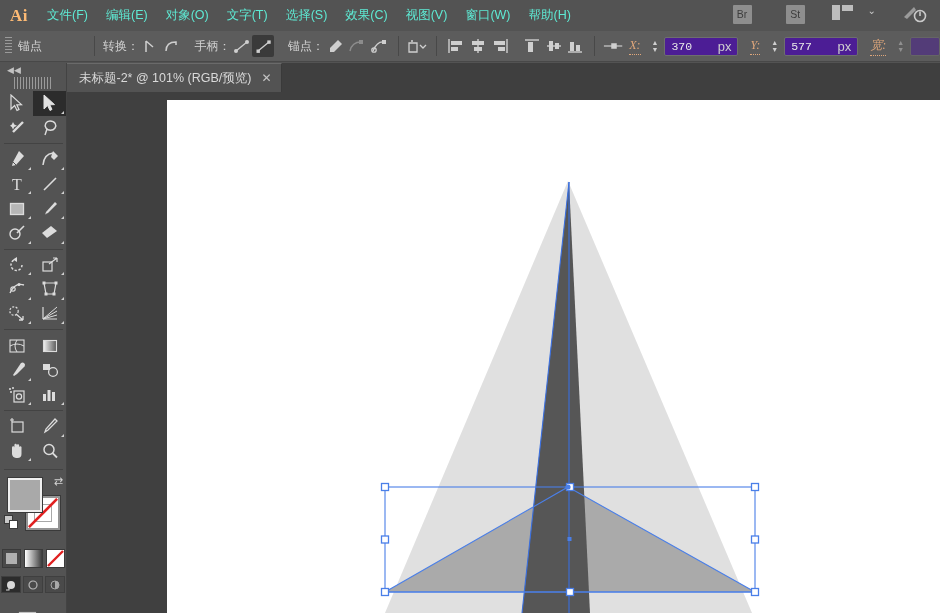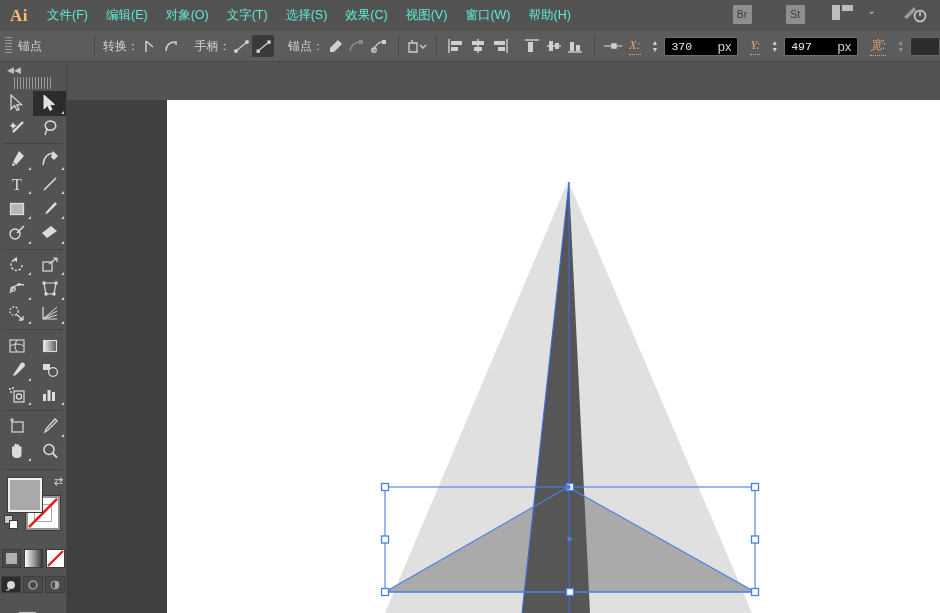--- a/index.html
+++ b/index.html
@@ -46,21 +46,21 @@
     background: repeating-linear-gradient(to bottom,#9a9a9a 0 1px,transparent 1px 3px);}
   .cb-label { font-size: 12px; color: #d2d2d2; white-space: nowrap; }
   .cb-sep { width: 1px; height: 20px; background: #484848; margin: 0 8px; }
   .cb-icon {
     width: 22px; height: 22px; display: flex; align-items: center;
     justify-content: center; color: #c8c8c8;
   }
   .cb-icon.active { background: #3a3a3a; border-radius: 2px; }
   .cb-icon.dim { opacity: .42; }
   .num-field {
-    display: flex; align-items: center; height: 19px; background: #000000;
+    display: flex; align-items: center; height: 19px; background: #4c1d95;
     border: 1px solid #6e6e6e; border-radius: 2px; min-width: 74px;
   }
   .num-field .val {
     flex: 1; font-size: 11.5px; color: #e8e8e8; padding-left: 6px;
     font-family: "Liberation Mono", monospace;
   }
   .num-field .unit { font-size: 13px; color: #cfcfcf; padding-right: 6px; }
   .spinner { display: flex; flex-direction: column; align-items: center;
     justify-content: center; color: #d0d0d0; font-size: 7px; line-height: 7px;
     width: 13px; margin: 0 3px 0 6px; }
@@ -296,34 +296,40 @@
       <span class="val">370</span>
       <span class="unit">px</span>
     </div>
 
     <div class="xy-label" style="margin-left:12px">Y:</div>
     <div class="spinner">
         <span>▲</span>
         <span>▼</span>
       </div>
     <div class="num-field">
-      <span class="val">497</span>
+      <span class="val">577</span>
       <span class="unit">px</span>
     </div>
 
     <div class="xy-label" style="margin-left:12px">宽:</div>
     <div class="spinner" style="opacity:.45">
         <span>▲</span>
         <span>▼</span>
       </div>
     <div class="num-field" style="min-width:30px;opacity:.5">
       <span class="val"></span>
     </div>
   </div>
 
+  <div class="tabbar">
+    <div class="doc-tab">
+      <span class="title">未标题-2* @ 101% (RGB/预览)</span>
+      <span class="close">✕</span>
+    </div>
+  </div>
 
   <div class="toolbar">
     <div class="tb-collapse">◀◀</div>
     <div class="tb-grip"></div>
 
     <div class="tool-grid">
       <div class="tool">
         <svg width="15" height="18" viewBox="0 0 15 18">
             <path d="M2 1 L2 15 L5.6 11.6 L8 16.5 L10 15.4 L7.8 10.8 L12.5 10.6 Z" fill="none" stroke="#dcdcdc" stroke-width="1.2"></path>
           </svg>

